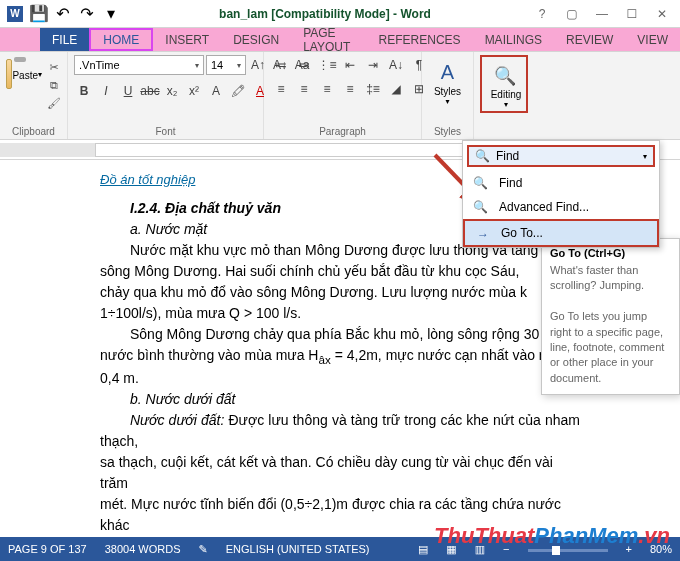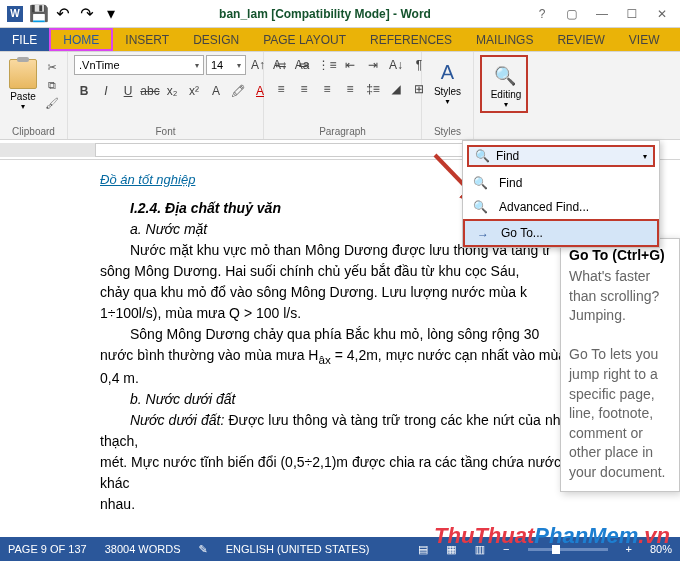--- a/index.html
+++ b/index.html
@@ -6,32 +6,32 @@
 body { width: 680px; height: 561px; background: #fff; overflow: hidden; position: relative; }
 
 .titlebar { height: 28px; background: #fff; display: flex; align-items: center; padding: 0 4px; border-bottom: 1px solid #d4d4d4; }
 .qat { display: flex; gap: 2px; align-items: center; }
 .qat-btn { width: 22px; height: 22px; display: flex; align-items: center; justify-content: center; cursor: pointer; }
 .word-icon { width: 16px; height: 16px; background: #2b579a; color: #fff; font-size: 10px; font-weight: bold; display: flex; align-items: center; justify-content: center; }
 .title-text { flex: 1; text-align: center; font-size: 12px; color: #14532d; font-weight: bold; }
 .win-ctrls { display: flex; gap: 2px; }
 .win-btn { width: 28px; height: 22px; display: flex; align-items: center; justify-content: center; cursor: pointer; font-size: 12px; color: #666; }
 
-.tabs { height: 24px; background: #eab308; display: flex; border-bottom: 1px solid #d4d4d4; }
+.tabs { height: 24px; background: #f9a8d4; display: flex; border-bottom: 1px solid #d4d4d4; padding-left: 40px; }
 .tab { padding: 0 12px; font-size: 12px; color: #444; display: flex; align-items: center; cursor: pointer; }
 .tab.file { background: #2b579a; color: #fff; }
 .tab.active { color: #2b579a; }
 .tab.highlight { border: 2px solid #d946ef; }
 
 .ribbon { height: 88px; background: #f3f3f3; display: flex; border-bottom: 1px solid #d4d4d4; }
 .group { border-right: 1px solid #e0e0e0; padding: 3px 6px 2px; display: flex; flex-direction: column; }
 .group-body { flex: 1; display: flex; gap: 3px; align-items: flex-start; }
 .group-label { font-size: 10px; color: #666; text-align: center; padding-top: 2px; position: relative; }
 
-.paste-btn { width: 36px; display: flex; flex-direction: column; align-items: center; padding-top: 4px; cursor: pointer; }
+.paste-btn { width: 36px; display: flex; flex-direction: row; align-items: center; padding-top: 4px; cursor: pointer; }
 .paste-icon { width: 28px; height: 30px; background: linear-gradient(#f9d9a0, #e8b860); border: 1px solid #c0a050; border-radius: 2px; position: relative; }
 .paste-icon::after { content: ''; position: absolute; top: -3px; left: 7px; width: 12px; height: 5px; background: #aaa; border-radius: 2px; }
 .paste-txt { font-size: 10px; margin-top: 2px; }
 .mini-col { display: flex; flex-direction: column; gap: 2px; padding-top: 4px; }
 .mini-btn { width: 18px; height: 16px; cursor: pointer; display: flex; align-items: center; justify-content: center; font-size: 11px; color: #555; }
 
 .font-group .row { display: flex; gap: 2px; align-items: center; margin-bottom: 3px; }
 .combo { height: 20px; border: 1px solid #ababab; background: #fff; font-size: 11px; padding: 0 4px; display: flex; align-items: center; justify-content: space-between; cursor: pointer; }
 .combo .arrow { font-size: 8px; color: #555; margin-left: 4px; }
 .fmt-btn { width: 20px; height: 20px; display: flex; align-items: center; justify-content: center; cursor: pointer; font-size: 12px; color: #444; }
@@ -58,27 +58,27 @@
 .italic { font-style: italic; }
 
 .find-dropdown { position: absolute; top: 140px; right: 20px; background: #fff; border: 1px solid #c6c6c6; box-shadow: 2px 2px 6px rgba(0,0,0,0.2); z-index: 50; width: 198px; }
 .find-top { padding: 4px; }
 .find-ctrl { border: 2px solid #c0392b; display: flex; align-items: center; background: #e8f0fa; padding: 2px 6px; font-size: 12px; gap: 6px; }
 .find-list { }
 .find-item { padding: 5px 10px; font-size: 12px; display: flex; align-items: center; gap: 10px; cursor: pointer; }
 .find-item.goto { border: 2px solid #c0392b; background: #d4e5f7; }
 .find-ico { width: 16px; text-align: center; color: #2b579a; }
 
-.tooltip { position: absolute; top: 238px; right: 0; width: 120px; background: #fff; border: 1px solid #c6c6c6; box-shadow: 2px 2px 8px rgba(0,0,0,0.2); padding: 8px; font-size: 14px; z-index: 49; }
+.tooltip { position: absolute; top: 238px; right: 0; width: 139px; background: #fff; border: 1px solid #c6c6c6; box-shadow: 2px 2px 8px rgba(0,0,0,0.2); padding: 8px; font-size: 11px; z-index: 49; }
 .tooltip .tt-title { font-weight: bold; margin-bottom: 4px; }
 .tooltip .tt-body { color: #666; line-height: 1.4; }
 
 .arrow-annotation { position: absolute; top: 150px; left: 430px; z-index: 48; pointer-events: none; }
 
-.statusbar { position: absolute; bottom: 0; left: 0; right: 0; height: 22px; background: #2b579a; color: #fff; display: flex; align-items: center; font-size: 11px; padding: 12px 8px; gap: 18px; }
+.statusbar { position: absolute; bottom: 0; left: 0; right: 0; height: 22px; background: #2b579a; color: #fff; display: flex; font-size: 11px; padding: 12px 8px; gap: 18px; }
 .statusbar .spacer { flex: 1; }
 .sb-item { display: flex; align-items: center; gap: 4px; }
 .zoom-slider { width: 80px; height: 3px; background: #6a8bc0; position: relative; }
 .zoom-slider::after { content: ''; position: absolute; left: 30%; top: -3px; width: 8px; height: 9px; background: #fff; }
 
 .watermark { position: absolute; bottom: 12px; right: 10px; font-size: 22px; font-weight: bold; font-style: italic; z-index: 60; }
 .watermark .red { color: #e63946; }
 .watermark .blue { color: #1d7fd1; }
 </style>
 </head>
@@ -234,20 +234,21 @@
     <p class="sub-a">a. Nước mặt</p>
     <p class="para-ind"><span>Nước mặt khu vực mỏ than Mông Dương được lưu thông và tàng tr</span></p>
     <p><span>sông Mông Dương. Hai suối chính chủ yếu bắt đầu từ khu cọc Sáu,</span></p>
     <p><span>chảy qua khu mỏ đổ vào sông Mông Dương. Lưu lượng  nước mùa k</span></p>
     <p><span>1÷100l/s), mùa mưa Q &gt; 100 l/s.</span></p>
     <p class="para-ind"><span>Sông Mông Dương chảy qua phía Bắc khu mỏ, lòng sông rộng 30</span></p>
     <p><span>nước bình thường vào mùa mưa H</span><sub>âx</sub><span> = 4,2m, mực nước cạn nhất vào mùa</span></p>
     <p><span>0,4 m.</span></p>
     <p class="sub-a">b. Nước dưới đất</p>
     <p class="para-ind"><span class="italic">Nước dưới đất:</span><span> Được lưu thông và tàng trữ trong các khe nứt của nham thạch,</span></p>
+    <p><span>sa thạch, cuội kết, cát kết và than. Có chiều dày cung từ vài chục đến vài trăm</span></p>
     <p><span>mét. Mực nước tĩnh biến đổi (0,5÷2,1)m được chia ra các tầng chứa nước khác</span></p>
     <p><span>nhau.</span></p>
 
   </div>
 </div>
 
 <div class="find-dropdown">
   <div class="find-top">
     <div class="find-ctrl">
       <span>🔍</span>

